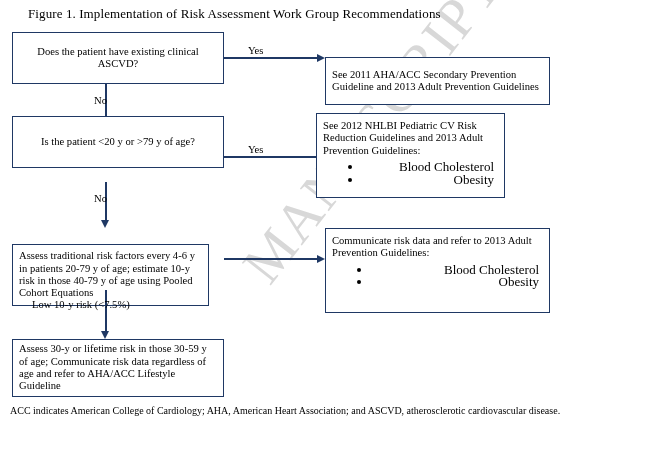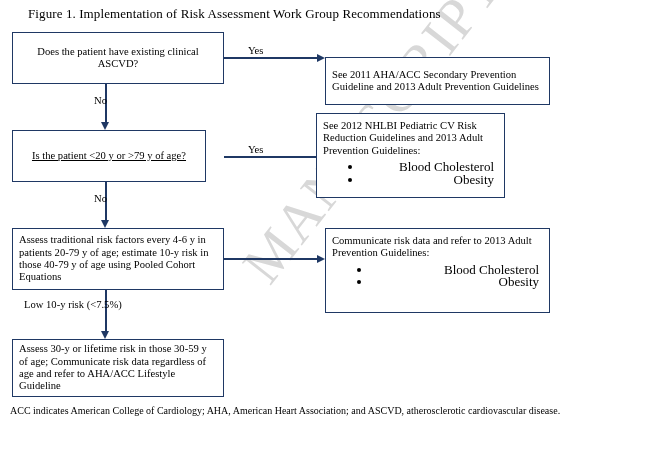--- a/index.html
+++ b/index.html
@@ -131,21 +131,21 @@
   <div class="elabel" style="left:248px; top:45px;">Yes</div>
 
   <div class="box left-al" style="left:325px; top:32px; width:225px; height:48px;margin-top:25px;">
     <div class="boxtext" style="text-align:left;">See 2011 AHA/ACC Secondary Prevention Guideline and 2013 Adult Prevention Guidelines</div>
   </div>
 
   <div class="edge v" style="left:105px; top:84px; height:41px;"></div>
   <div class="arrow-d" style="left:101.3px; top:122px;"></div>
   <div class="elabel" style="left:94px; top:95px;">No</div>
 
-  <div class="box" style="left:12px; top:130px; width:194px; height:52px;text-decoration:underline;">
+  <div class="box" style="left:12px; top:116px; width:212px; height:52px;">
     <div class="boxtext">Is the patient &lt;20 y or &gt;79 y of age?</div>
   </div>
 
   <div class="edge h" style="left:224px; top:156px; width:94px;"></div>
   <div class="arrow-r" style="left:317px; top:152.5px;"></div>
   <div class="elabel" style="left:248px; top:144px;">Yes</div>
 
   <div class="box left-al" style="left:316px; top:113px; width:189px; height:85px; align-items:flex-start; padding-top:6px;">
     <div style="width:100%;">
       <div class="boxtext" style="text-align:left;">See 2012 NHLBI Pediatric CV Risk Reduction Guidelines and 2013 Adult Prevention Guidelines:</div>
@@ -153,40 +153,40 @@
         <li>Blood Cholesterol</li>
         <li>Obesity</li>
       </ul>
     </div>
   </div>
 
   <div class="edge v" style="left:105px; top:182px; height:41px;"></div>
   <div class="arrow-d" style="left:101.3px; top:220px;"></div>
   <div class="elabel" style="left:94px; top:193px;">No</div>
 
-  <div class="box left-al" style="left:12px; top:228px; width:212px; height:62px;align-items:center;">
+  <div class="box left-al" style="left:12px; top:244px; width:197px; height:62px;align-items:center;">
     <div class="boxtext" style="text-align:left;">Assess traditional risk factors every 4-6 y in patients 20-79 y of age; estimate 10-y risk in those 40-79 y of age using Pooled Cohort Equations</div>
   </div>
 
   <div class="edge h" style="left:224px; top:258px; width:94px;"></div>
   <div class="arrow-r" style="left:317px; top:254.5px;"></div>
 
   <div class="box left-al" style="left:325px; top:228px; width:225px; height:85px; align-items:flex-start; padding-top:6px;">
     <div style="width:100%;">
       <div class="boxtext" style="text-align:left;">Communicate risk data and refer to 2013 Adult Prevention Guidelines:</div>
       <ul class="bullets">
         <li>Blood Cholesterol</li>
         <li>Obesity</li>
       </ul>
     </div>
   </div>
 
   <div class="edge v" style="left:105px; top:290px; height:44px;"></div>
   <div class="arrow-d" style="left:101.3px; top:331px;"></div>
-  <div class="elabel" style="left:24px; top:299px;">Low 10-y risk (&lt;7.5%)</div>
+  <div class="elabel" style="left:32px; top:299px;">Low 10-y risk (&lt;7.5%)</div>
 
   <div class="box left-al" style="left:12px; top:339px; width:212px; height:58px;">
     <div class="boxtext" style="text-align:left;">Assess 30-y or lifetime risk in those 30-59 y of age; Communicate risk data regardless of age and refer to AHA/ACC Lifestyle Guideline</div>
   </div>
 
   <div class="footnote">ACC indicates American College of Cardiology; AHA, American Heart Association; and ASCVD, atherosclerotic cardiovascular disease.</div>
 
 </div>
 
 </body></html>

